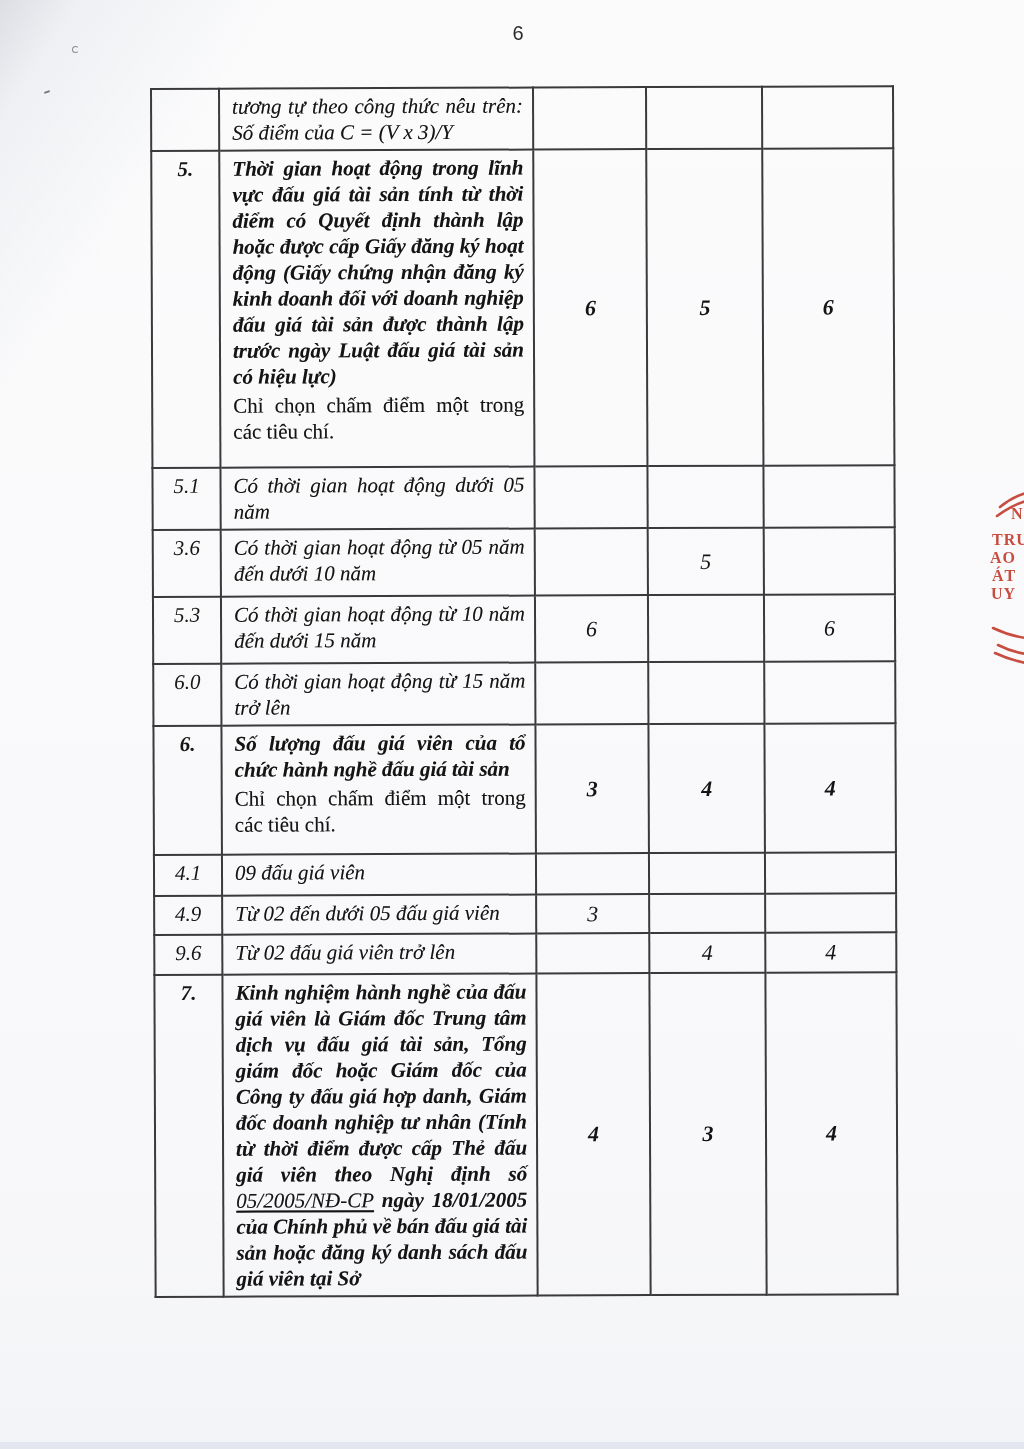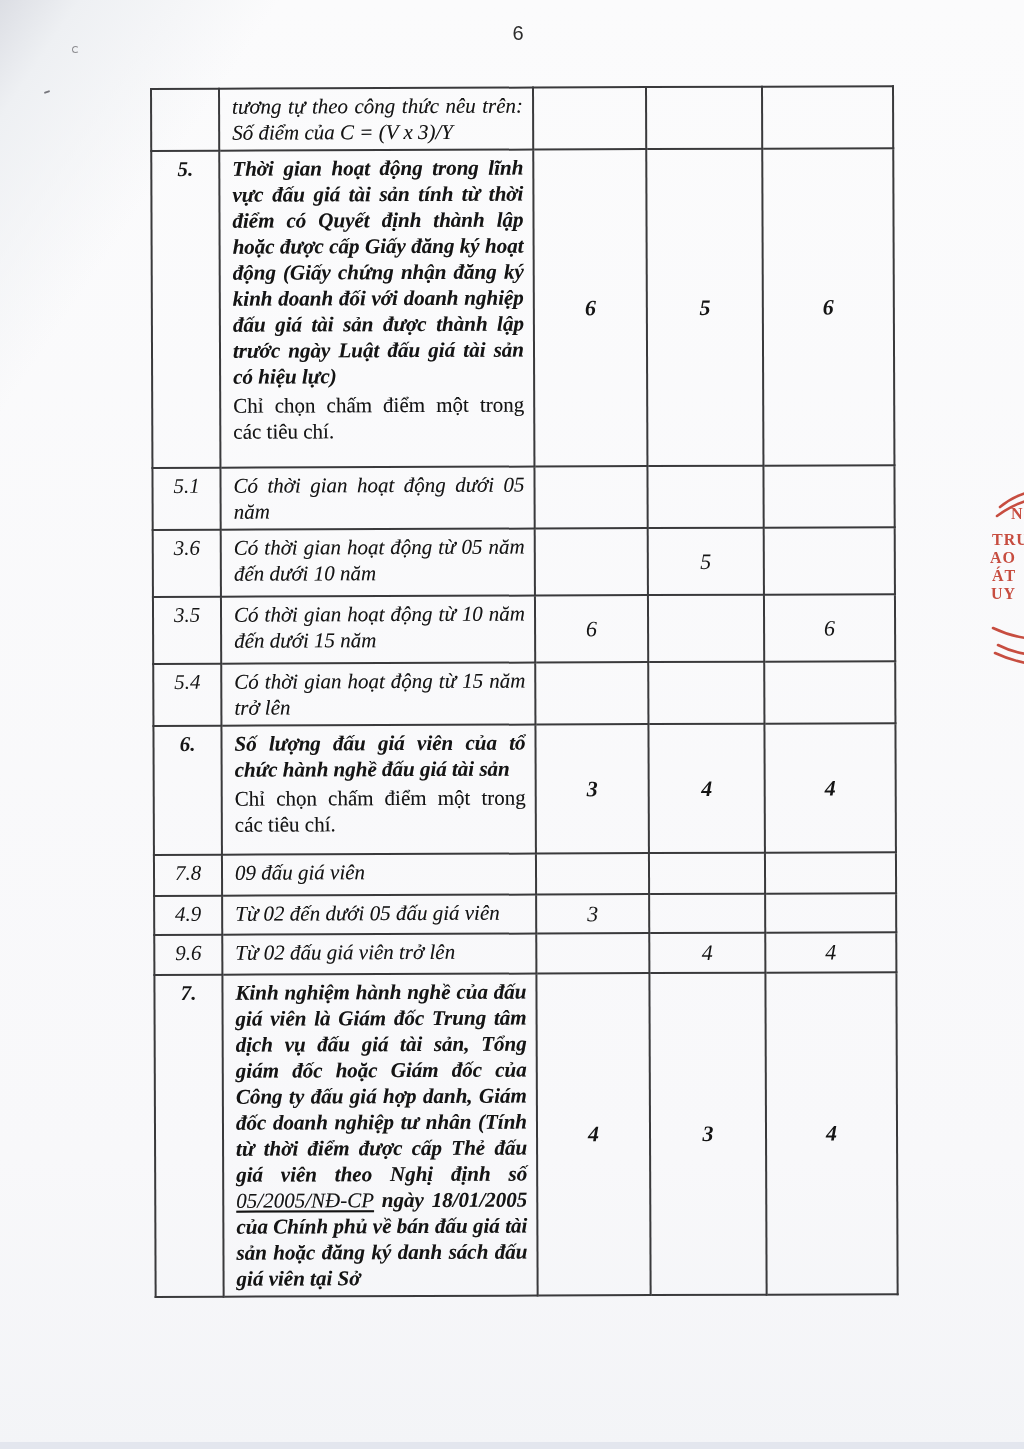--- a/index.html
+++ b/index.html
@@ -119,42 +119,42 @@
             <td class="score i"></td>
           </tr>
           <tr style="height: 67px;">
             <td class="num i">3.6</td>
             <td class="desc"><span class="p-i">Có thời gian hoạt động từ 05 năm đến dưới 10 năm</span></td>
             <td class="score i"></td>
             <td class="score i">5</td>
             <td class="score i"></td>
           </tr>
           <tr style="height: 67px;">
-            <td class="num i">3.5</td>
+            <td class="num i">5.3</td>
             <td class="desc"><span class="p-i">Có thời gian hoạt động từ 10 năm đến dưới 15 năm</span></td>
             <td class="score i">6</td>
             <td class="score i"></td>
             <td class="score i">6</td>
           </tr>
           <tr style="height: 61px;">
-            <td class="num i">5.4</td>
+            <td class="num i">6.0</td>
             <td class="desc"><span class="p-i">Có thời gian hoạt động từ 15 năm trở lên</span></td>
             <td class="score i"></td>
             <td class="score i"></td>
             <td class="score i"></td>
           </tr>
           <tr style="height: 129px;">
             <td class="num bi">6.</td>
             <td class="desc"><span class="p-bi">Số lượng đấu giá viên của tổ chức hành nghề đấu giá tài sản</span><span class="p-note">Chỉ chọn chấm điểm một trong các tiêu chí.</span></td>
             <td class="score bi">3</td>
             <td class="score bi">4</td>
             <td class="score bi">4</td>
           </tr>
           <tr style="height: 41px;">
-            <td class="num i">7.8</td>
+            <td class="num i">4.1</td>
             <td class="desc"><span class="p-i">09 đấu giá viên</span></td>
             <td class="score i"></td>
             <td class="score i"></td>
             <td class="score i"></td>
           </tr>
           <tr style="height: 39px;">
             <td class="num i">4.9</td>
             <td class="desc"><span class="p-i">Từ 02 đến dưới 05 đấu giá viên</span></td>
             <td class="score i">3</td>
             <td class="score i"></td>

